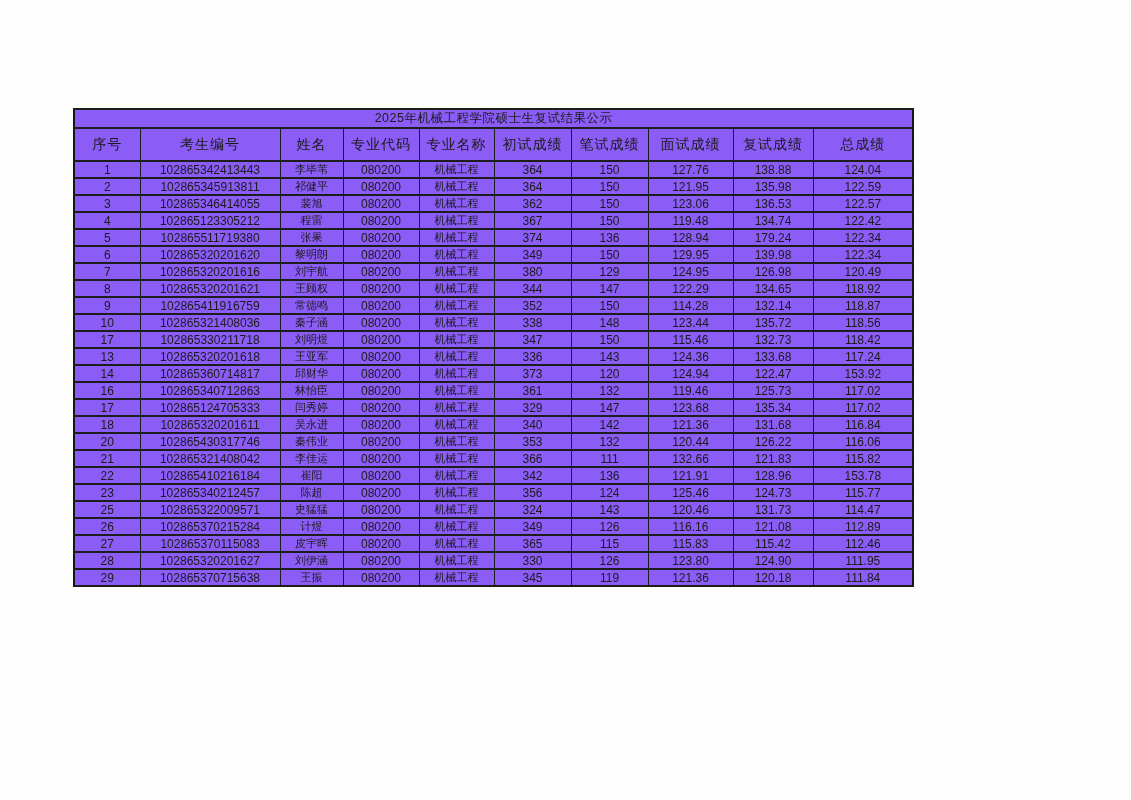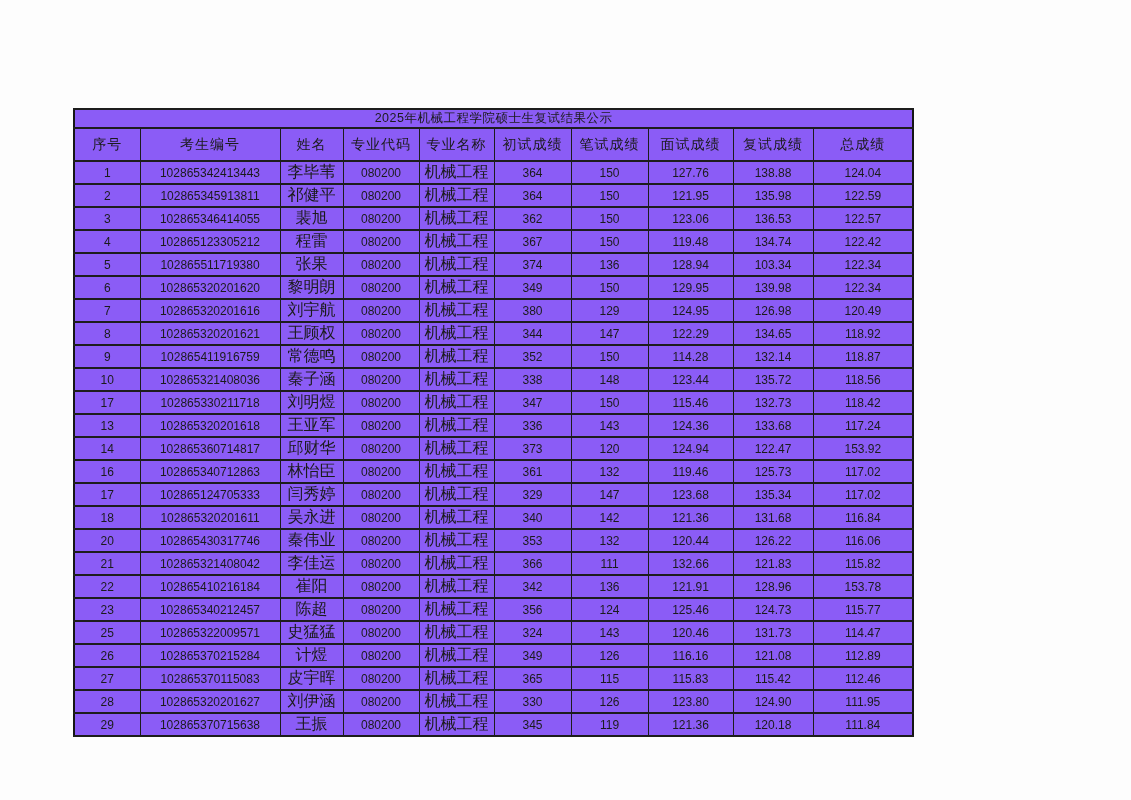--- a/index.html
+++ b/index.html
@@ -47,21 +47,21 @@
     height: 31px;
     font-size: 14px;
     letter-spacing: 1px;
   }
   tr.data-row td {
     height: 14.75px;
     font-size: 12px;
   }
   tr.data-row td.c-name,
   tr.data-row td.c-major {
-    font-size: 16px;
+    font-size: 11px;
     margin-left: 28px;
   }
 </style>
 </head>
 <body>
 
 <div class="page">
   <table class="sheet">
     <colgroup>
         <col style="width: 66px;">
@@ -141,21 +141,21 @@
         </tr>
         <tr class="data-row">
           <td class="c-serial">5</td>
           <td class="c-candidate-id">102865511719380</td>
           <td class="c-name">张果</td>
           <td class="c-major-code">080200</td>
           <td class="c-major">机械工程</td>
           <td class="c-initial-score">374</td>
           <td class="c-written-score">136</td>
           <td class="c-interview-score">128.94</td>
-          <td class="c-retest-score">103.34</td>
+          <td class="c-retest-score">179.24</td>
           <td class="c-total-score">122.34</td>
         </tr>
         <tr class="data-row">
           <td class="c-serial">6</td>
           <td class="c-candidate-id">102865320201620</td>
           <td class="c-name">黎明朗</td>
           <td class="c-major-code">080200</td>
           <td class="c-major">机械工程</td>
           <td class="c-initial-score">349</td>
           <td class="c-written-score">150</td>

